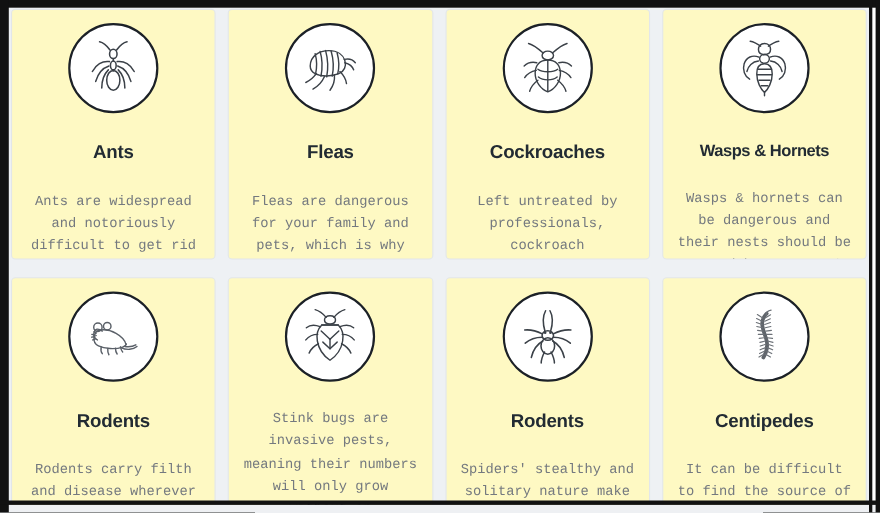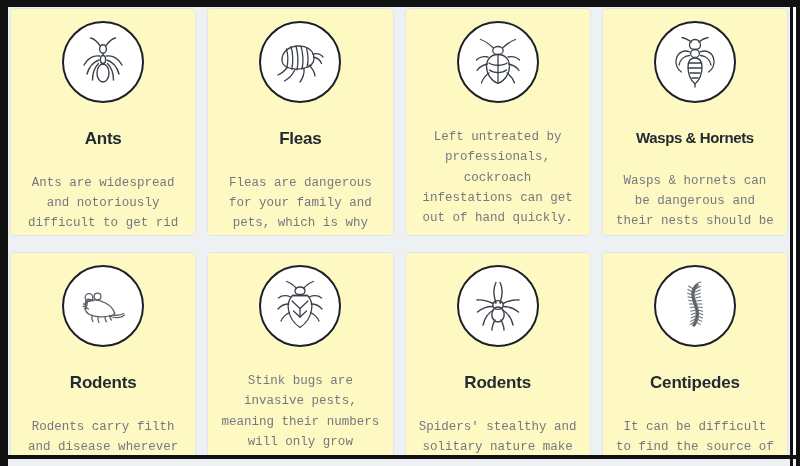--- a/index.html
+++ b/index.html
@@ -202,20 +202,21 @@
             <path d="M18.5 35 C22.5 38.5, 31.5 38.5, 35.5 35"></path>
             <path d="M27 20 L27 48"></path>
             <path d="M17 22 C12 21, 8 22.5, 5.5 25"></path>
             <path d="M37 22 C42 21, 46 22.5, 48.5 25"></path>
             <path d="M16.5 29 C11.5 30, 8 32.5, 6 35.5"></path>
             <path d="M37.5 29 C42.5 30, 46 32.5, 48 35.5"></path>
             <path d="M18 38 C14 41, 11.5 44.5, 10.5 48"></path>
             <path d="M36 38 C40 41, 42.5 44.5, 43.5 48"></path>
           </svg>
         </div>
+        <div class="card-title">Cockroaches</div>
         <div class="card-desc">Left untreated by professionals, cockroach infestations can get out of hand quickly.</div>
       </div>
 
       <div class="card">
         <div class="icon-wrap">
           <svg width="54" height="54" viewBox="0 0 54 54" fill="none" stroke="#3b4148" stroke-width="1.3" stroke-linecap="round">
             <path d="M21.5 10 C21.5 6.5, 24 4.5, 27 4.5 C30 4.5, 32.5 6.5, 32.5 10 C32.5 13, 30 14.5, 27 14.5 C24 14.5, 21.5 13, 21.5 10 Z"></path>
             <path d="M23.5 7 C20 4.5, 17 3, 14 2.5"></path>
             <path d="M30.5 7 C34 4.5, 37 3, 40 2.5"></path>
             <ellipse cx="27" cy="18.5" rx="4.4" ry="4"></ellipse>

